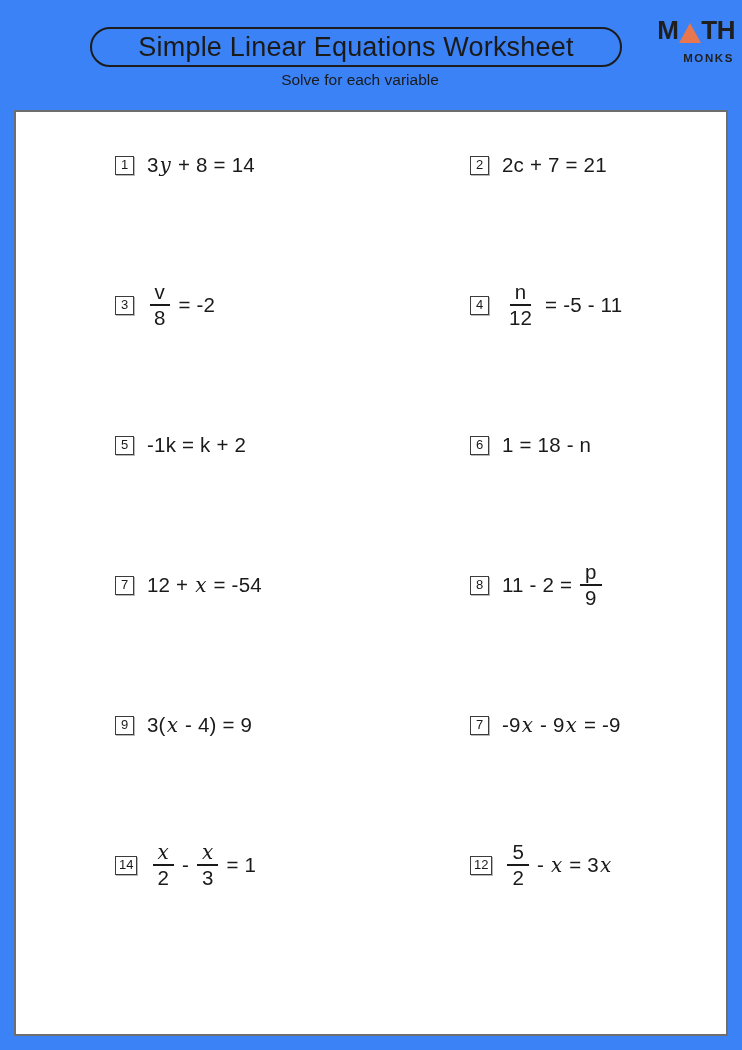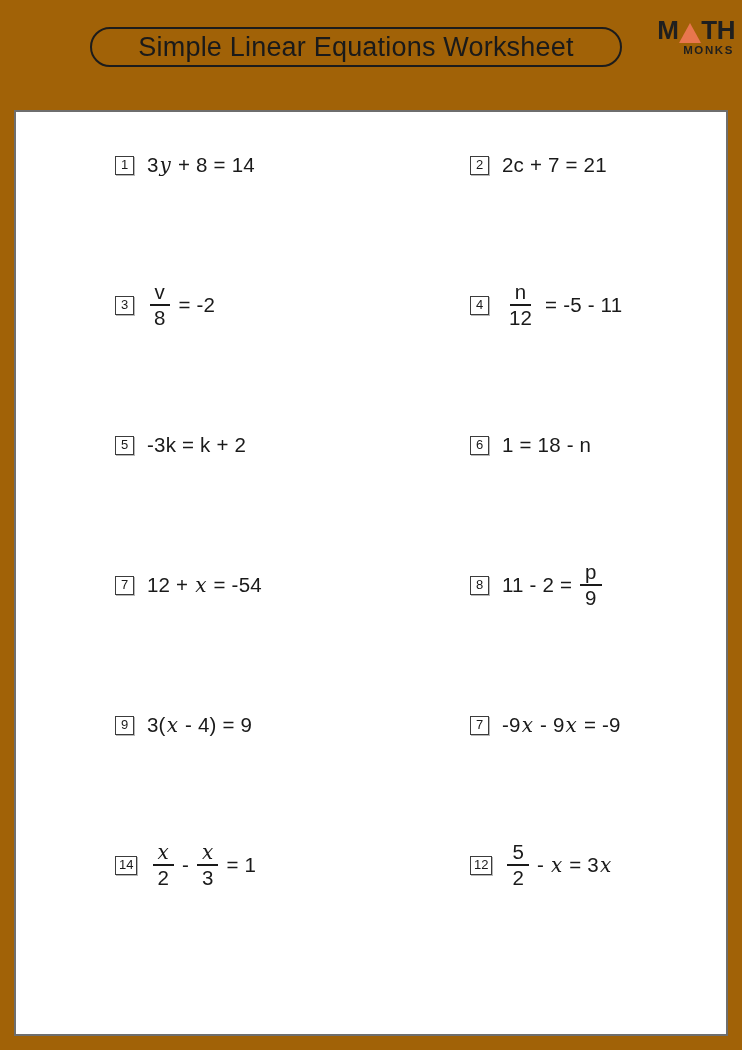--- a/index.html
+++ b/index.html
@@ -1,20 +1,20 @@
 <!DOCTYPE html>
 <html><head>
 <meta charset="utf-8">
 <style>
   html, body { margin: 0; padding: 0; background: #ffffff; }
   .page {
     position: relative;
     width: 742px;
     height: 1050px;
-    background: #a16207;
+    background: #3b82f6;
     font-family: "Liberation Sans", sans-serif;
     color: #1a1a1a;
     overflow: hidden;
   }
 
   
   .title-pill {
     position: absolute;
     left: 90px;
     top: 27px;
@@ -64,21 +64,21 @@
     border-left: 11px solid transparent;
     border-right: 11px solid transparent;
     border-bottom: 20px solid #e8764e;
     margin: 0 0 0 1px;
   }
   .logo-bottom {
     font-weight: bold;
     font-size: 11.5px;
     letter-spacing: 1.6px;
     color: #1f1f1f;
-    margin-top: 1px;
+    margin-top: 9px;
     padding-right: 1px;
   }
 
   
   .sheet {
     position: absolute;
     left: 14px;
     top: 110px;
     width: 710px;
     height: 922px;
@@ -152,20 +152,21 @@
 
   <div class="logo">
     <div class="logo-top">
       <span>M</span>
       <span class="logo-triangle" style="border-bottom-color: rgb(232, 118, 78);"></span>
       <span>TH</span>
     </div>
     <div class="logo-bottom">MONKS</div>
   </div>
 
+  <div class="subtitle">Solve for each variable</div>
 
   <div class="sheet">
     <div class="grid" id="problems-grid">
         <div class="problem">
           <span class="pnum">1</span>
           <span class="eq"><span class="t">3</span><span class="v">y</span><span class="t"> + 8 = 14</span></span>
         </div>
         <div class="problem">
           <span class="pnum">2</span>
           <span class="eq"><span class="t">2c + 7 = 21</span></span>
@@ -173,21 +174,21 @@
         <div class="problem">
           <span class="pnum">3</span>
           <span class="eq"><span class="frac"><span class="fn">v</span><span class="fd">8</span></span><span class="t"> = -2</span></span>
         </div>
         <div class="problem">
           <span class="pnum">4</span>
           <span class="eq"><span class="frac"><span class="fn">n</span><span class="fd">12</span></span><span class="t"> = -5 - 11</span></span>
         </div>
         <div class="problem">
           <span class="pnum">5</span>
-          <span class="eq"><span class="t">-3k = k + 2</span></span>
+          <span class="eq"><span class="t">-1k = k + 2</span></span>
         </div>
         <div class="problem">
           <span class="pnum">6</span>
           <span class="eq"><span class="t">1 = 18 - n</span></span>
         </div>
         <div class="problem">
           <span class="pnum">7</span>
           <span class="eq"><span class="t">12 + </span><span class="v">x</span><span class="t"> = -54</span></span>
         </div>
         <div class="problem">

